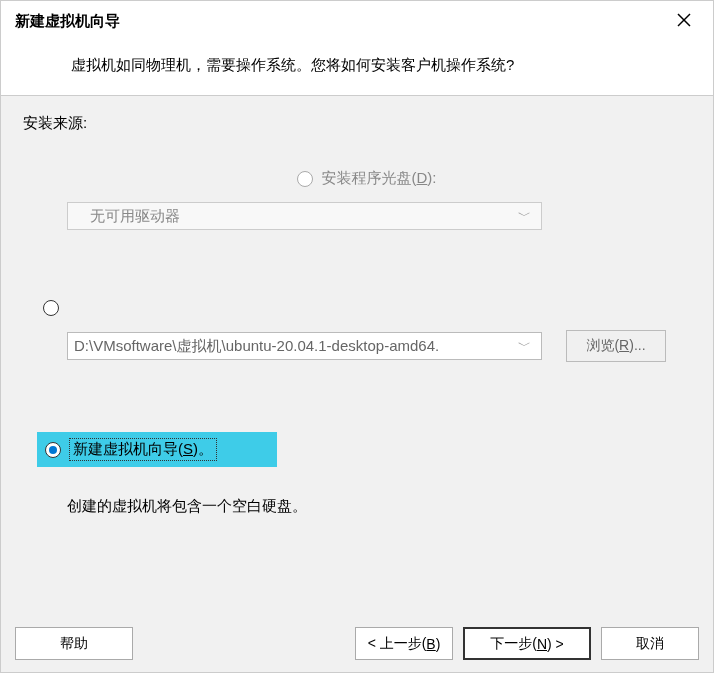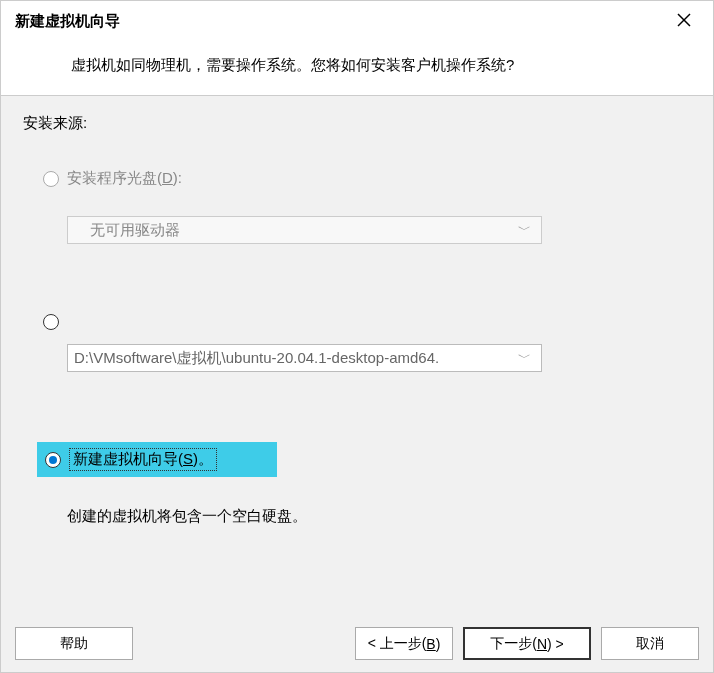--- a/index.html
+++ b/index.html
@@ -74,21 +74,22 @@
       color: #000;
       margin-bottom: 36px;
     }
     .radio-row {
       display: flex;
       align-items: center;
       margin-bottom: 14px;
     }
     .radio-row.first {
       margin-left: 20px;
-      margin-bottom: 28px;
+      margin-bottom: 14px;
+      justify-content: center;
     }
     .radio-row.second {
       margin-left: 20px;
       margin-top: 70px;
       margin-bottom: 14px;
     }
     .radio-row.third {
       margin-top: 70px;
       margin-bottom: 14px;
       display: inline-flex;
@@ -248,20 +249,23 @@
     </div>
 
     <div class="radio-row second">
       <span class="radio-circle"></span>
     </div>
     <div class="iso-row">
       <div class="dropdown enabled" style="margin-left:0;">
         <span>D:\VMsoftware\虚拟机\ubuntu-20.04.1-desktop-amd64.</span>
         <span class="chevron">﹀</span>
       </div>
+      <button class="browse-btn">
+        <span>浏览(</span><span class="underline">R</span><span>)...</span>
+      </button>
     </div>
 
     <div class="radio-row third">
       <div class="highlight-box">
         <span class="radio-circle selected"></span>
         <span class="radio-label">
           <span>新建虚拟机向导(</span><span class="underline">S</span><span>)。</span>
         </span>
       </div>
     </div>

